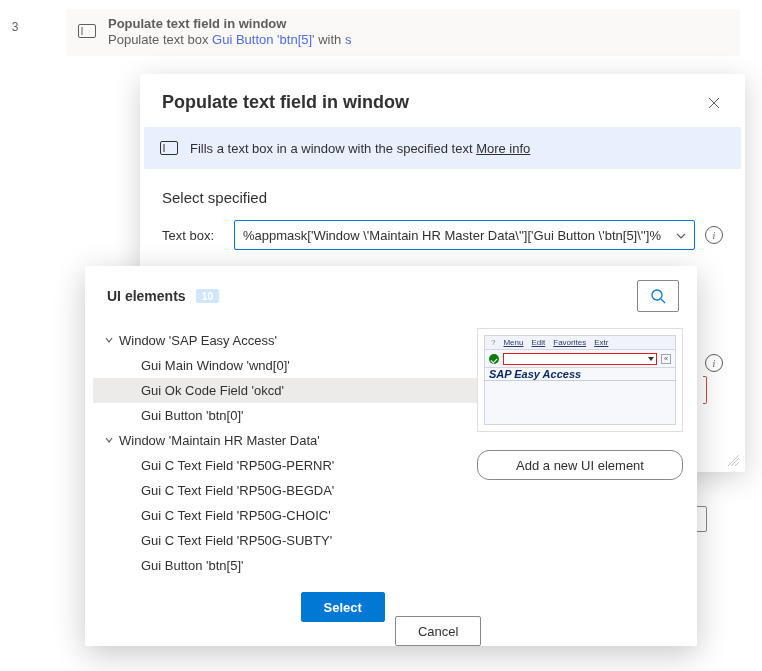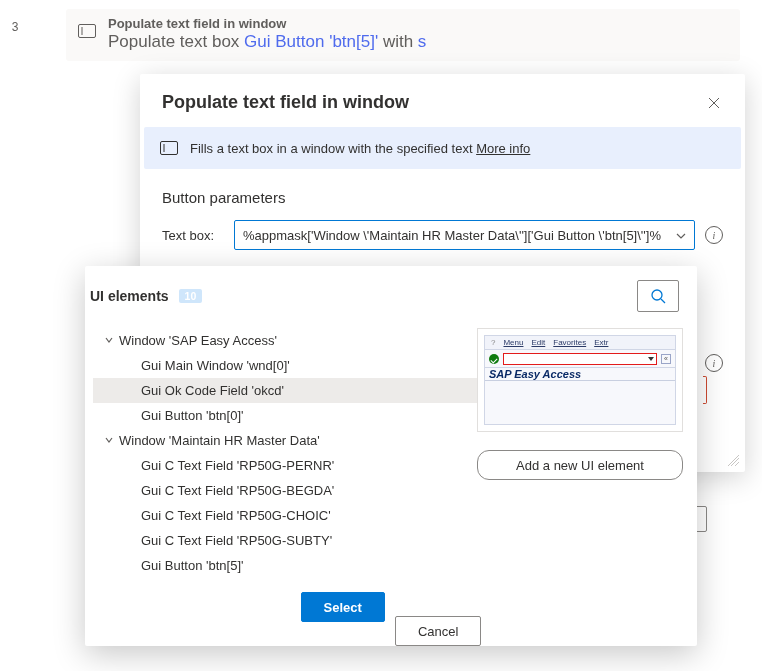--- a/index.html
+++ b/index.html
@@ -39,21 +39,21 @@
     display: flex;
     align-items: flex-start;
   }
   .action-card .aicon {
     width: 18px; height: 18px;
     margin-top: 6px; margin-right: 12px;
     display: flex; align-items: center; justify-content: center;
   }
   .action-card .aicon svg { display: block; }
   .action-card .atitle { font-weight: 600; color: #605e5c; font-size: 13px; }
-  .action-card .asub { color: #605e5c; font-size: 17px; margin-top: 1px; }
+  .action-card .asub { color: #605e5c; font-size: 13px; margin-top: 1px; }
   .action-card .asub .link-part { color: #4f6bed; }
 
   
   .dialog {
     position: absolute;
     left: 140px; top: 74px;
     width: 605px;
     background: #fff;
     box-shadow: 0 6px 28px rgba(0,0,0,.18);
     border-radius: 2px;
@@ -143,21 +143,21 @@
     width: 612px;
     height: 380px;
     background: #fff;
     box-shadow: 0 8px 32px rgba(0,0,0,.22);
     border-radius: 2px;
     display: flex;
     flex-direction: column;
   }
   .pop-header {
     display: flex; align-items: center;
-    padding: 14px 18px 8px 5px;
+    padding: 14px 18px 8px 22px;
   }
   .pop-header .ptitle { font-size: 14px; font-weight: 600; }
   .pop-header .badge {
     margin-left: 10px;
     background: #cfe6fb;
     color: #fff;
     font-size: 10.5px;
     padding: 1px 6px;
     border-radius: 2px;
     font-weight: 600;
@@ -315,21 +315,21 @@
     <span class="bicon">
       <svg width="18" height="14" viewBox="0 0 18 14">
           <rect x="0.5" y="0.5" width="17" height="13" rx="1.5" fill="none" stroke="#323130"></rect>
           <line x1="4" y1="3" x2="4" y2="11" stroke="#323130"></line>
         </svg>
     </span>
     <span class="btext">
       <span>Fills a text box in a window with the specified text </span><a>More info</a>
     </span>
   </div>
-  <div class="sec-title">Button parameters</div>
+  <div class="sec-title">Select specified</div>
   <div class="param-row">
     <span class="plabel">Text box:</span>
     <div class="pinput">
       <span class="val">%appmask['Window \'Maintain HR Master Data\'']['Gui Button \'btn[5]\'']%</span>
       <span class="chev">
         <svg width="10" height="6" viewBox="0 0 10 6">
             <path d="M1 1 L5 5 L9 1" fill="none" stroke="#605e5c" stroke-width="1.2"></path>
           </svg>
       </span>
     </div>

